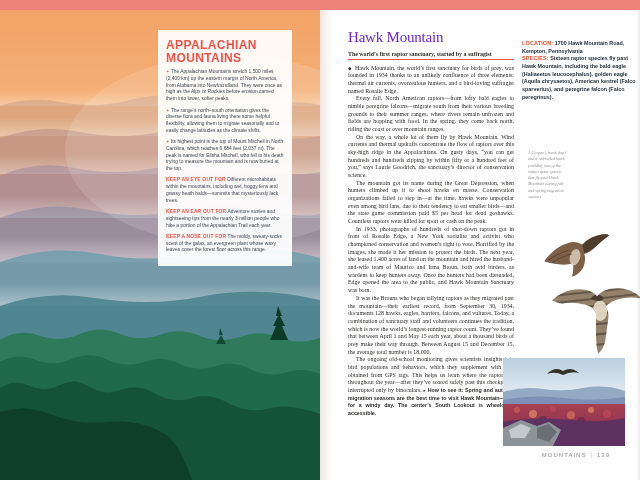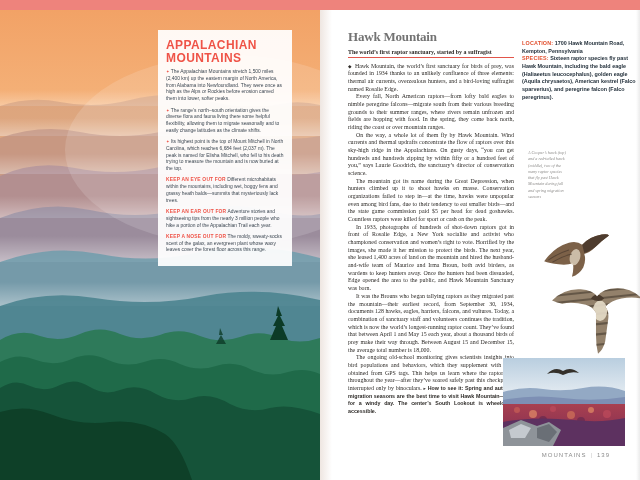--- a/index.html
+++ b/index.html
@@ -19,22 +19,22 @@
   .bullet-marker{color:#ef5347;font-size:4.2px;}
   .callout-label{color:#ef5347;font-weight:bold;letter-spacing:.2px;}
 
   
   .right-page{position:absolute;left:320px;top:10px;width:320px;height:470px;background:#fff;}
   .right-page::before{content:"";position:absolute;left:0;top:0;bottom:0;width:12px;
             background:linear-gradient(90deg,rgba(150,100,70,.16),rgba(150,100,70,0));}
   .right-page::after{content:"";position:absolute;right:0;top:0;bottom:0;width:4px;
             background:linear-gradient(270deg,rgba(0,0,0,.08),rgba(0,0,0,0));}
   .article{position:absolute;left:28px;top:20px;width:166px;}
-  .article h1{margin:0 0 6px 0;font-family:"Liberation Serif",serif;font-weight:bold;
-              font-size:13px;line-height:1;color:#737373;letter-spacing:-.2px;}
+  .article h1{margin:0 0 6px 0;font-family:"Liberation Serif",serif;font-weight:normal;
+              font-size:15px;line-height:1;color:#6d28d9;letter-spacing:-.2px;}
   .subtitle{margin:0 0 3px 0;font-family:"Liberation Serif",serif;font-weight:bold;
             font-size:7.3px;line-height:1.2;color:#2b2b2b;}
   .rule{border:0;border-top:1px solid #e2554a;margin:0 0 5px 0;}
   .article p{margin:0;font-family:"Liberation Serif",serif;font-size:5.9px;line-height:1.3;
              color:#2e2b28;text-align:justify;}
   .article p.indent{text-indent:8px;}
   .opener-marker{font-size:4.6px;letter-spacing:1px;}
   .howto-marker{font-family:"Liberation Sans",sans-serif;font-size:4.6px;color:#2e2b28;}
   .howto-label,.howto-text{font-family:"Liberation Sans",sans-serif;font-weight:bold;
              font-size:5.3px;color:#2e2b28;}

